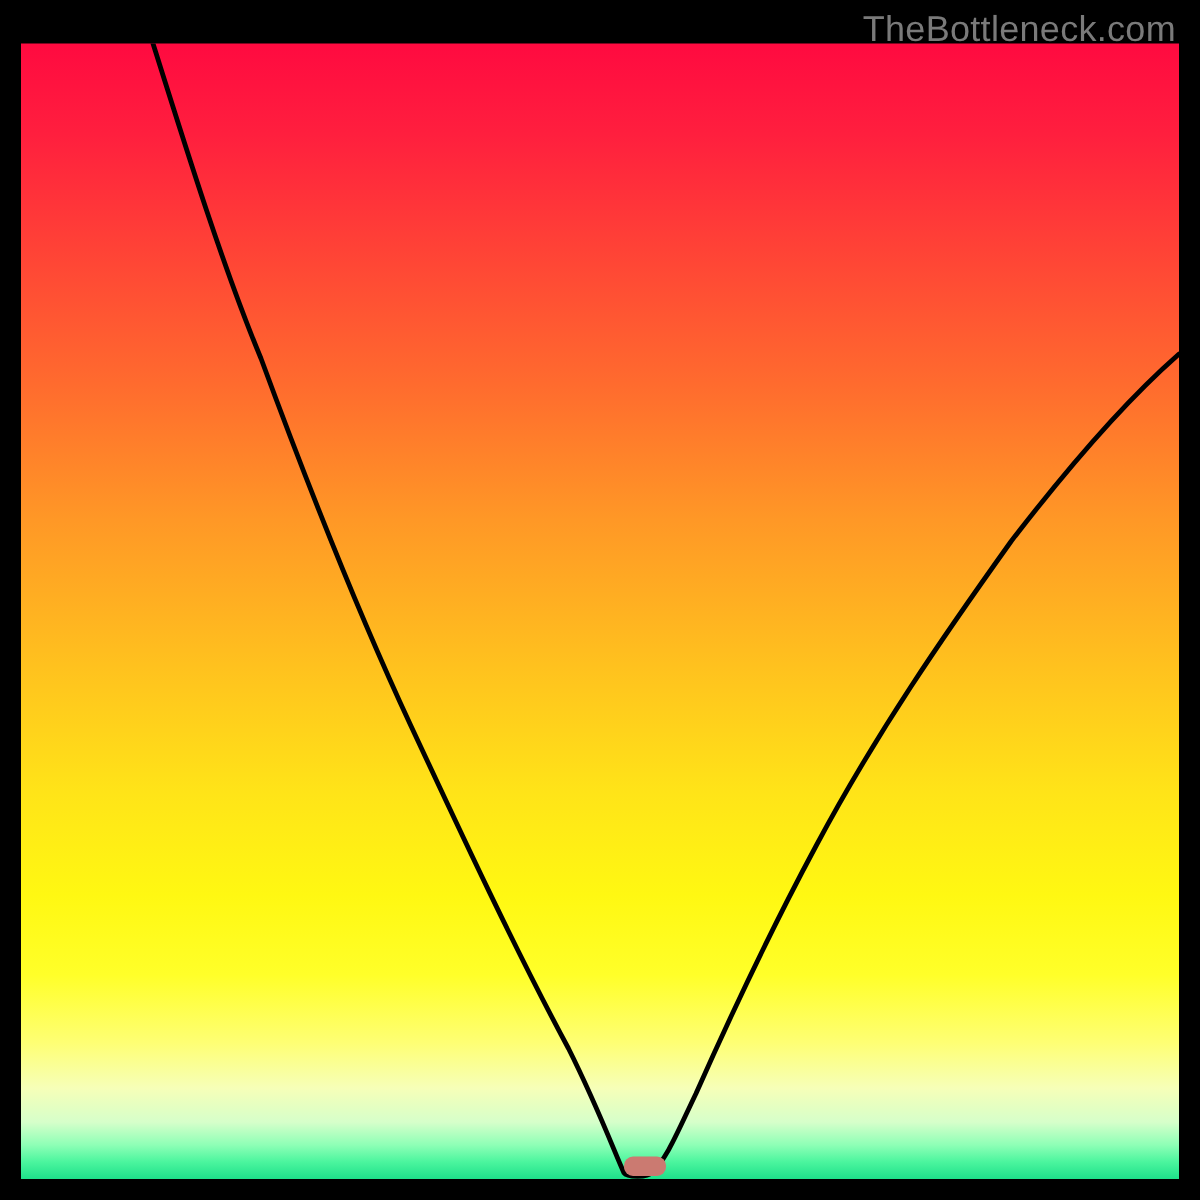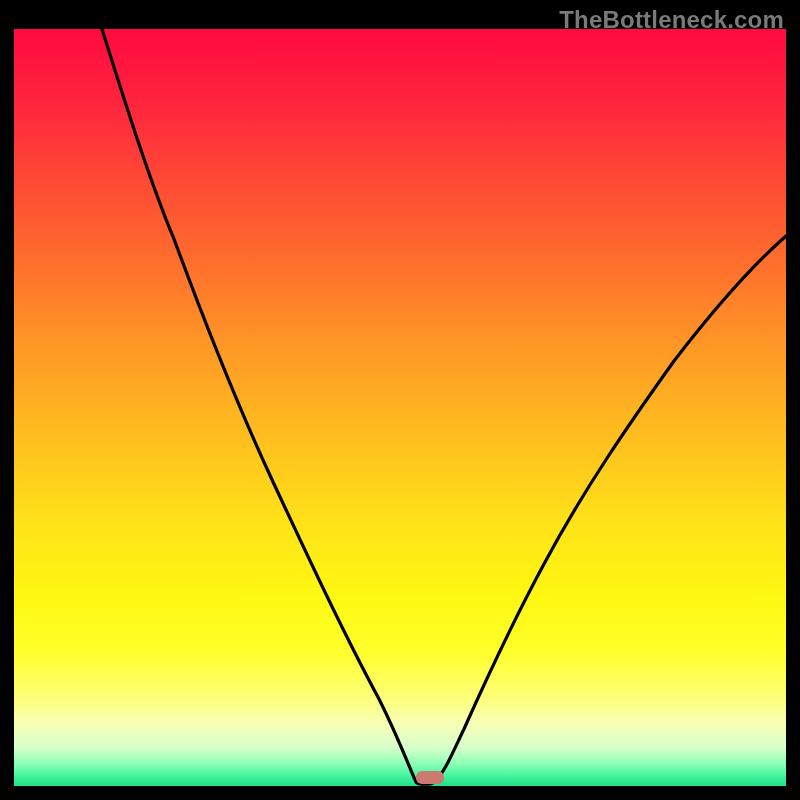--- a/index.html
+++ b/index.html
@@ -34,21 +34,21 @@
       #4bf59e 98.5%,
       #1ee08a 100%
     );
   }
   .watermark {
     position: absolute;
     top: 6px;
     right: 16px;
     color: #7a7a7a;
     font-size: 24px;
-    font-weight: 700;
+    font-weight: 400;
     letter-spacing: 0.2px;
     user-select: none;
   }
   svg.curve {
     position: absolute;
     left: 0;
     top: 0;
     width: 772px;
     height: 757px;
   }

